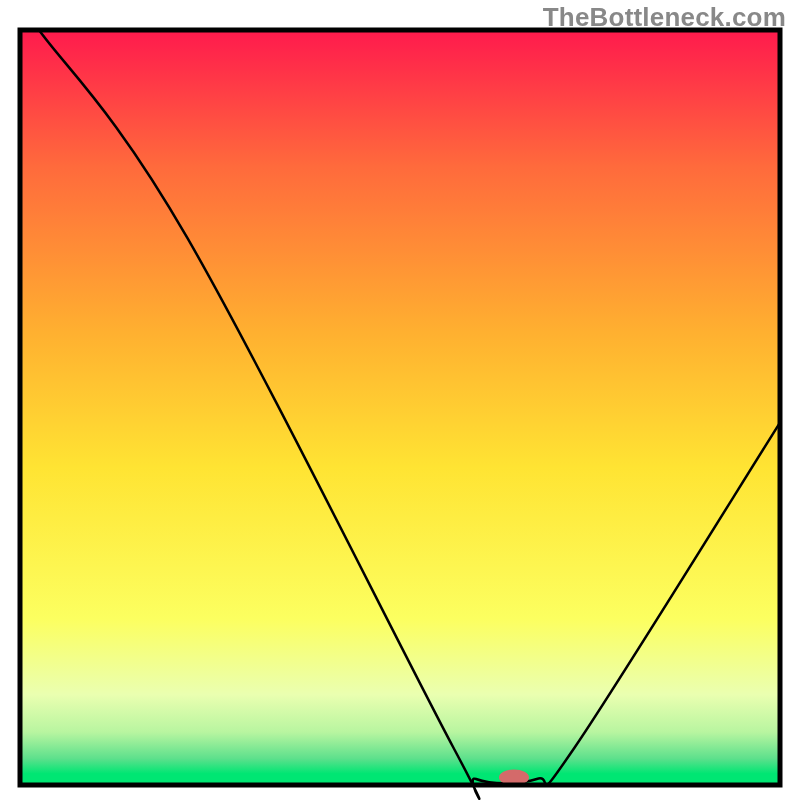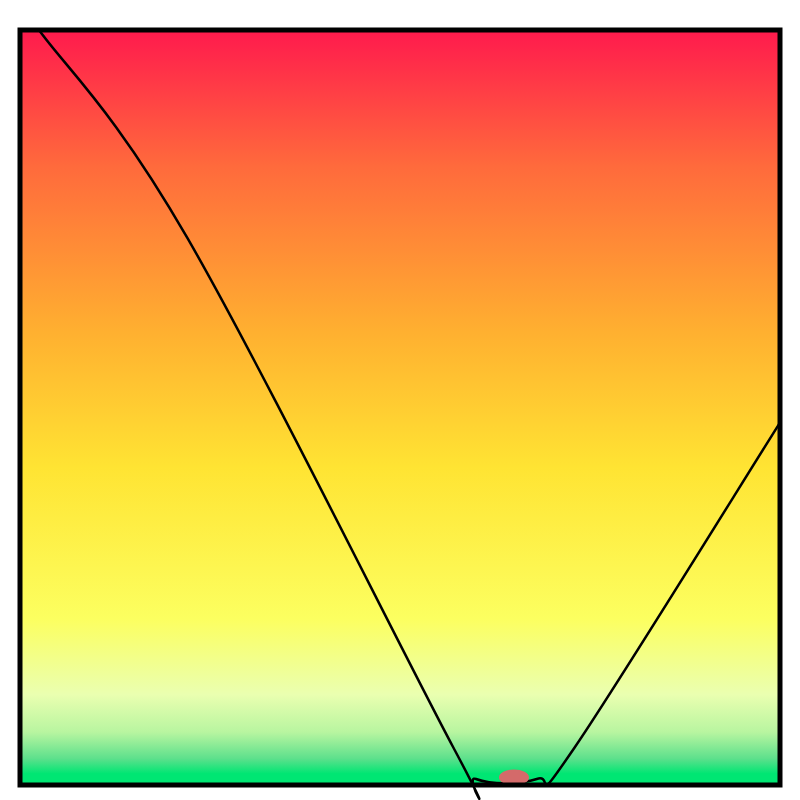--- a/index.html
+++ b/index.html
@@ -26,20 +26,21 @@
     z-index: 10;
   }
   svg {
     display: block;
   }
 </style>
 </head>
 <body>
 
 <div class="chart-container">
+  <div class="watermark">TheBottleneck.com</div>
   <svg id="chart-svg" width="800" height="800">
     <defs>
       <linearGradient id="bg-grad" x1="0" y1="0" x2="0" y2="1">
           <stop offset="0%" stop-color="#ff1a4d"></stop>
           <stop offset="18%" stop-color="#ff6a3c"></stop>
           <stop offset="40%" stop-color="#ffb030"></stop>
           <stop offset="57.99999999999999%" stop-color="#ffe433"></stop>
           <stop offset="78%" stop-color="#fcff60"></stop>
           <stop offset="88%" stop-color="#eaffb0"></stop>
           <stop offset="93%" stop-color="#b8f5a0"></stop>

